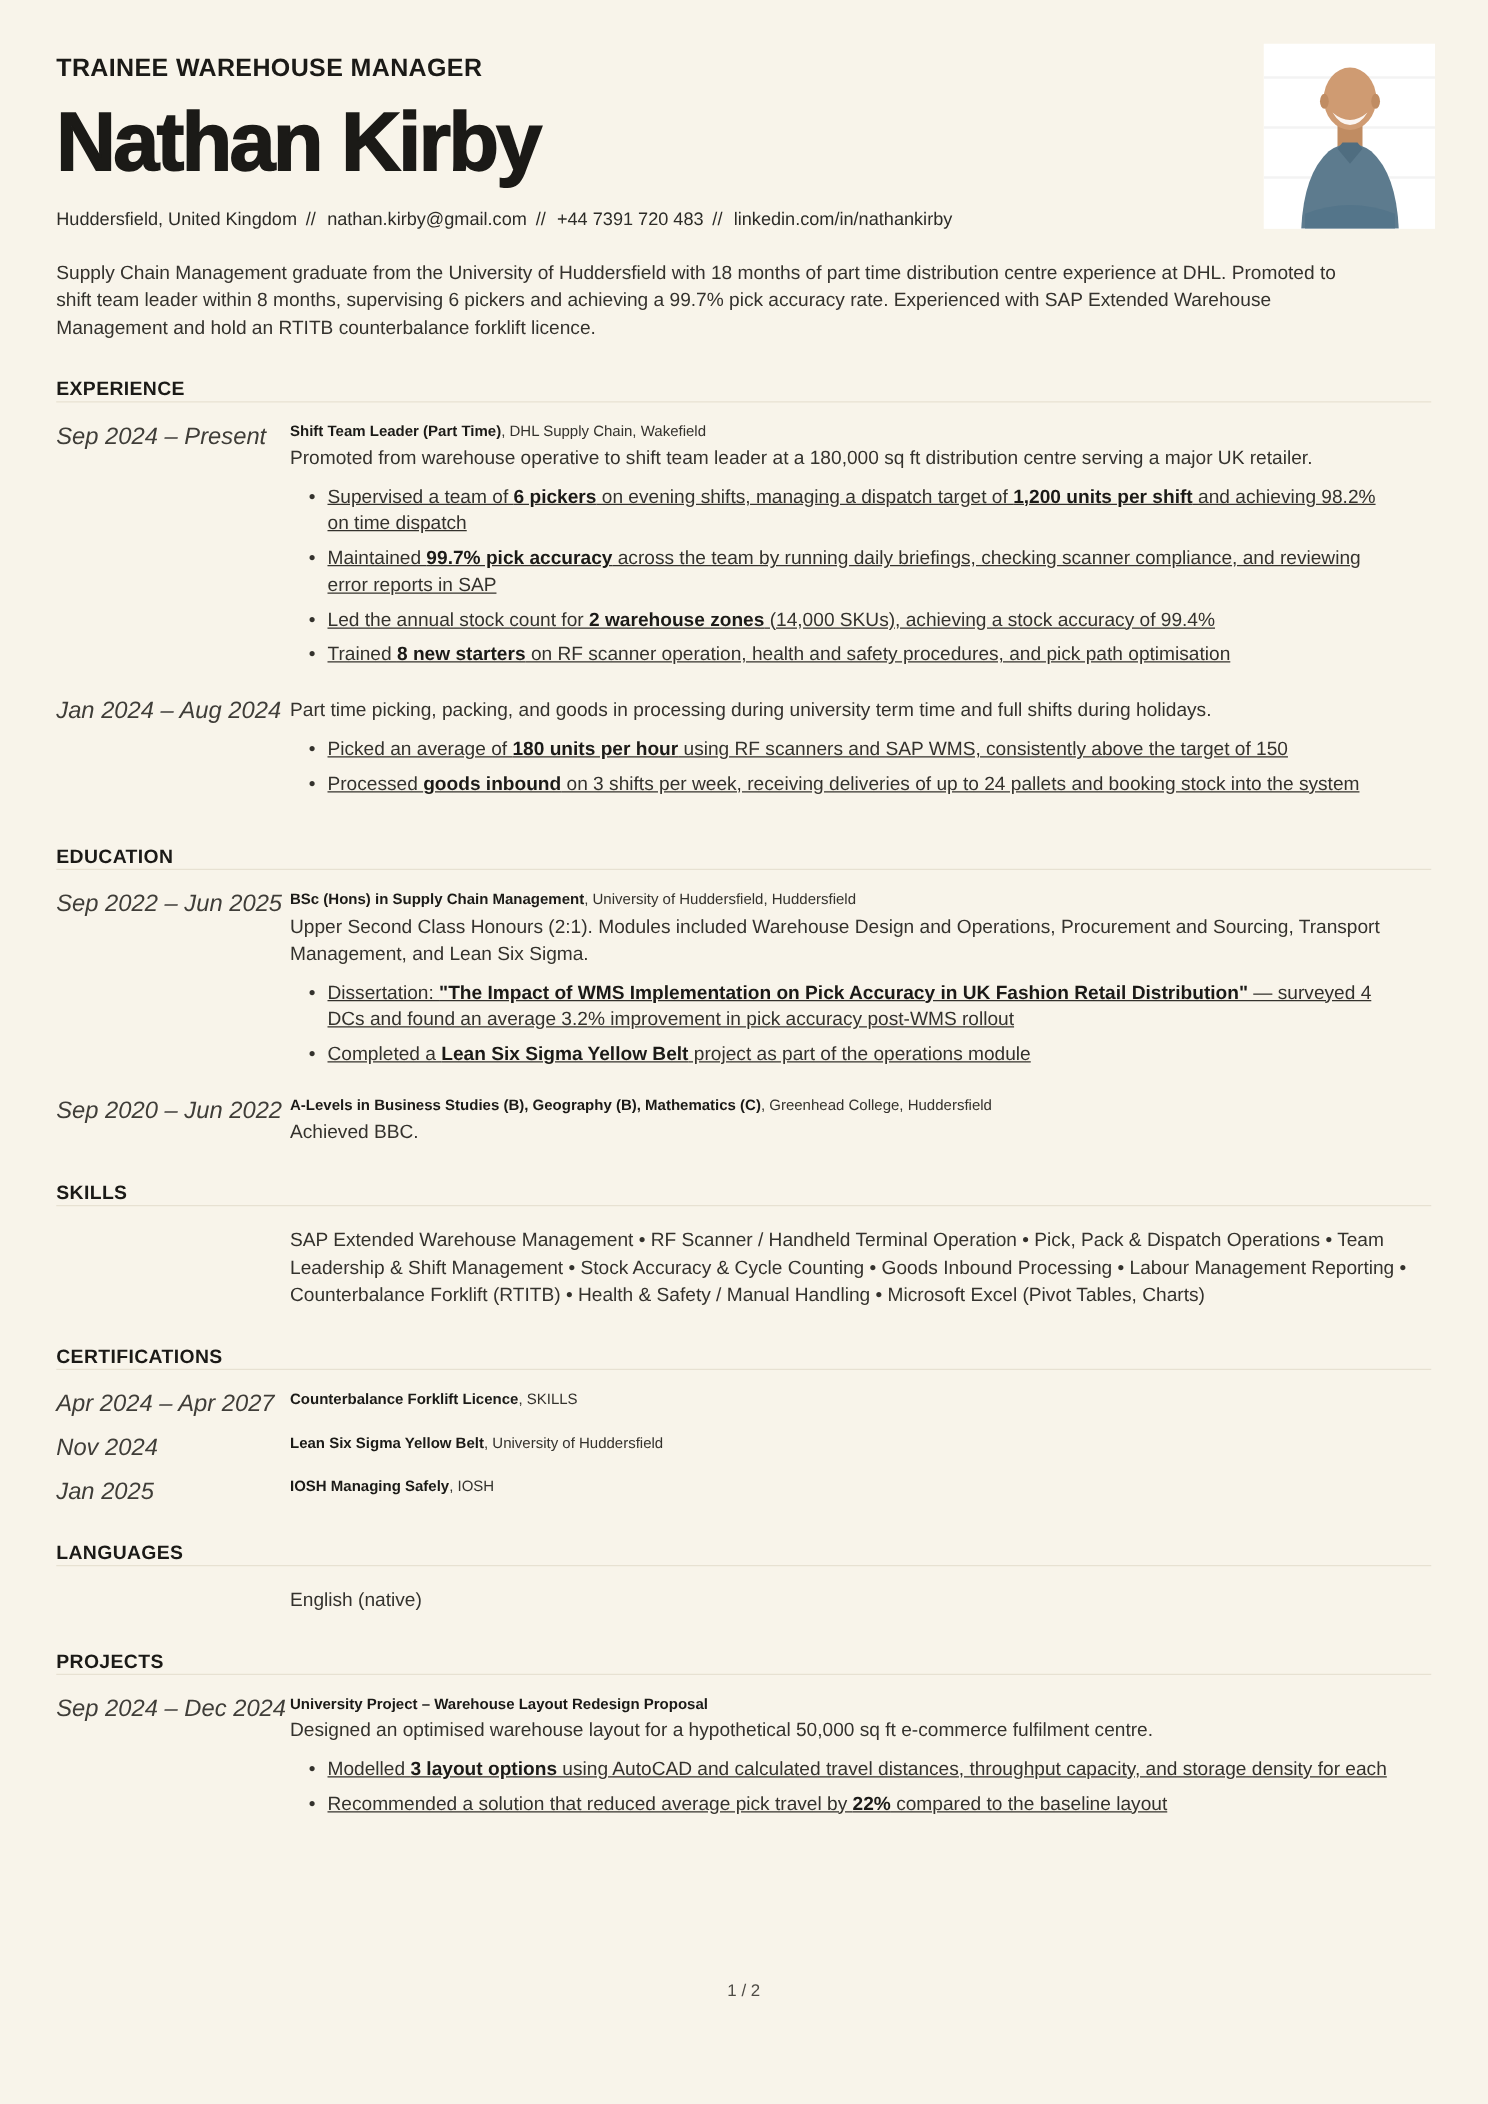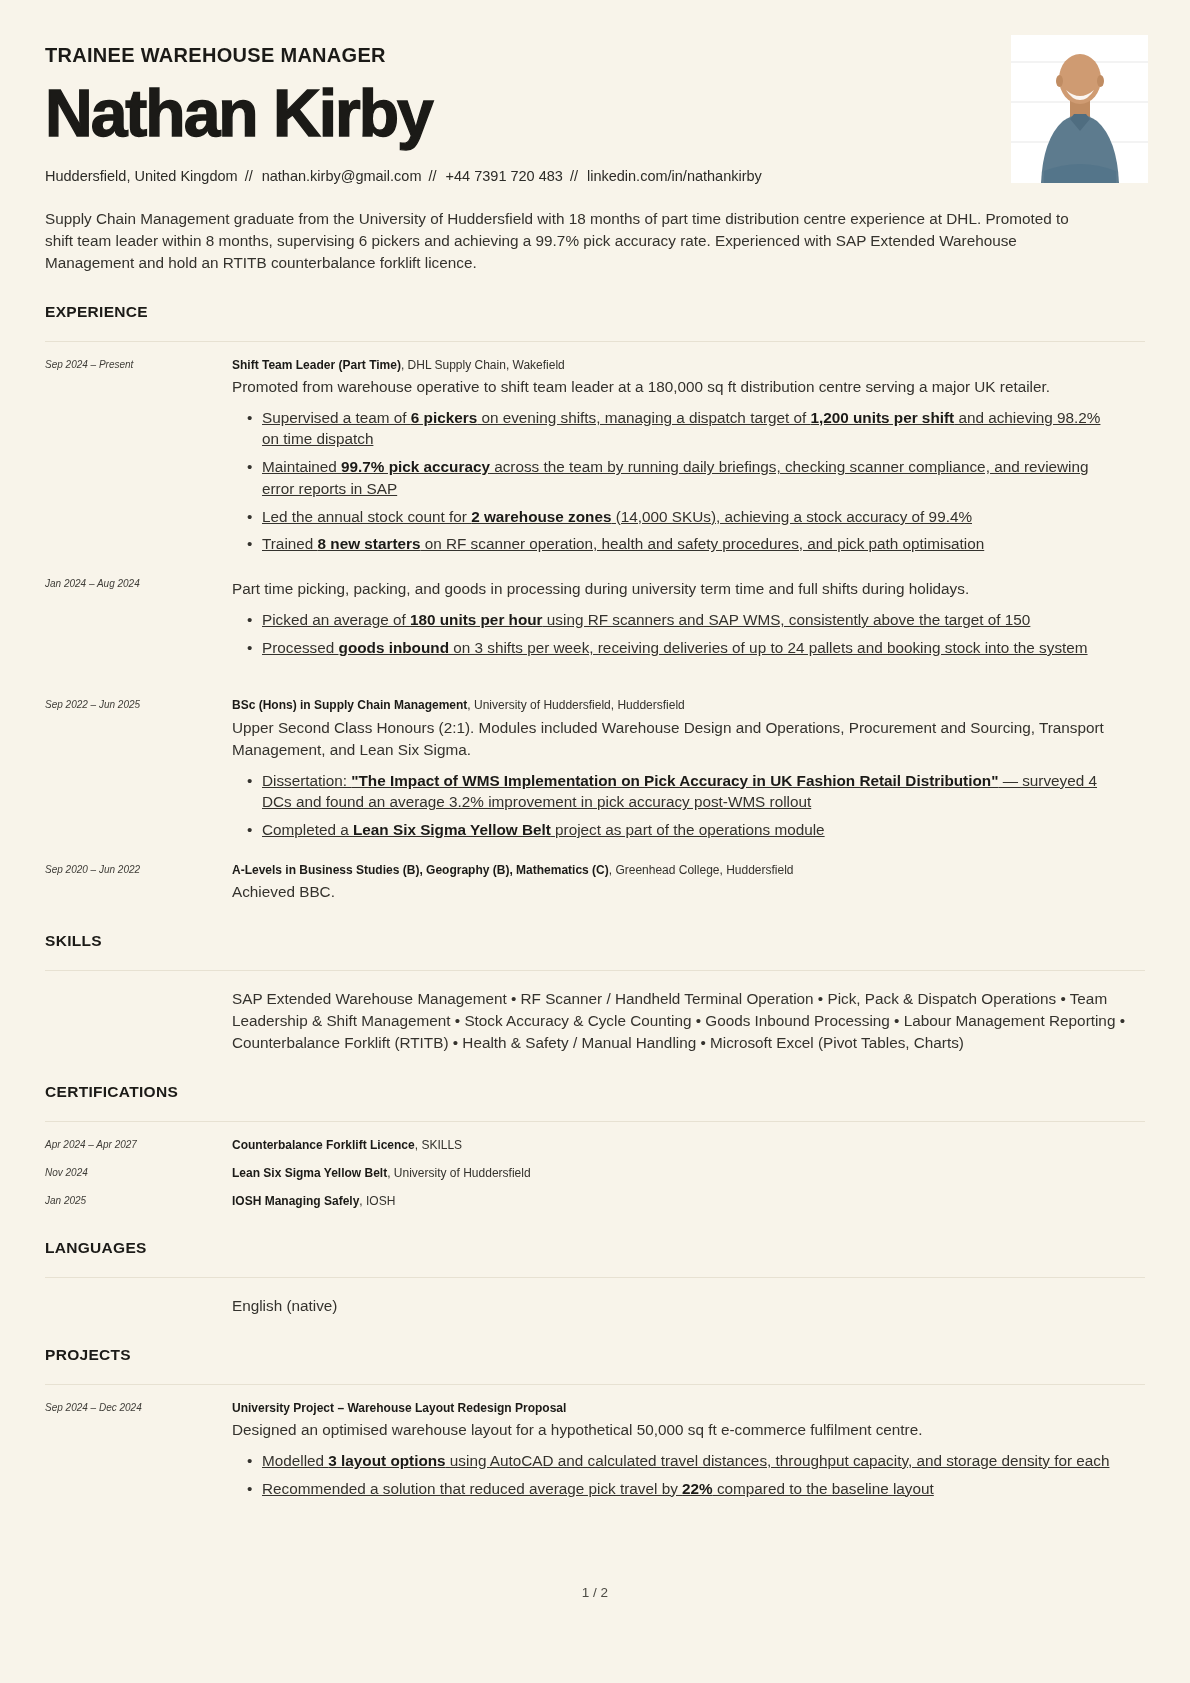--- a/index.html
+++ b/index.html
@@ -22,23 +22,23 @@
   .contact{font-size:14.5px;color:#2c2b27;margin:0 0 24px;}
   .contact .sep{margin:0 9px 0 7px;color:#2c2b27;}
   .summary{font-size:15.3px;line-height:1.44;max-width:1045px;margin:0 0 6px;}
 
   
   .photo{position:absolute;top:35px;right:42px;width:137px;height:148px;background:#ffffff;overflow:hidden;}
   .photo svg{display:block;}
 
   
   section{margin-top:29px;}
-  .section-title{font-size:15.5px;font-weight:700;color:var(--ink);letter-spacing:.3px;padding-bottom:20px;border-bottom:1px solid var(--rule);margin-bottom:15px;}
+  .section-title{font-size:15.5px;font-weight:700;color:var(--ink);letter-spacing:.3px;padding-bottom:0;border-bottom:1px solid var(--rule);margin-bottom:15px;}
   .entry{display:grid;grid-template-columns:187px 1fr;margin-bottom:11px;}
-  .entry-date{font-style:italic;font-size:10px;color:var(--date);padding-top:2px;}
+  .entry-date{font-style:italic;font-size:19px;color:var(--date);padding-top:2px;}
   .entry-body{max-width:895px;}
   .entry-title{font-size:12px;line-height:1.42;}
   .entry-title .tb{font-weight:700;color:var(--ink);}
   .entry-desc{font-size:15.3px;line-height:1.44;margin-top:2px;}
   ul.bullets{list-style:none;margin:9px 0 10px;padding-left:30px;text-decoration:underline;}
   ul.bullets li{position:relative;font-size:15.3px;line-height:1.42;margin-bottom:6px;max-width:850px;}
   ul.bullets li::before{content:"\2022";position:absolute;left:-15px;top:0;color:var(--body);}
   b{font-weight:700;color:var(--ink);}
 
   
@@ -96,20 +96,21 @@
           <div class="entry-body">
             <p class="entry-desc">Part time picking, packing, and goods in processing during university term time and full shifts during holidays.</p>
             <ul class="bullets">
               <li>Picked an average of <b>180 units per hour</b> using RF scanners and SAP WMS, consistently above the target of 150</li>
               <li>Processed <b>goods inbound</b> on 3 shifts per week, receiving deliveries of up to 24 pallets and booking stock into the system</li>
             </ul>
           </div>
         </div>
       </section>
       <section>
+        <div class="section-title">EDUCATION</div>
         <div class="entry">
           <div class="entry-date">Sep 2022 – Jun 2025</div>
           <div class="entry-body">
             <div class="entry-title"><span class="tb">BSc (Hons) in Supply Chain Management</span><span class="tr">, University of Huddersfield, Huddersfield</span></div>
             <p class="entry-desc">Upper Second Class Honours (2:1). Modules included Warehouse Design and Operations, Procurement and Sourcing, Transport Management, and Lean Six Sigma.</p>
             <ul class="bullets">
               <li>Dissertation: <b>"The Impact of WMS Implementation on Pick Accuracy in UK Fashion Retail Distribution"</b> — surveyed 4 DCs and found an average 3.2% improvement in pick accuracy post-WMS rollout</li>
               <li>Completed a <b>Lean Six Sigma Yellow Belt</b> project as part of the operations module</li>
             </ul>
           </div>

